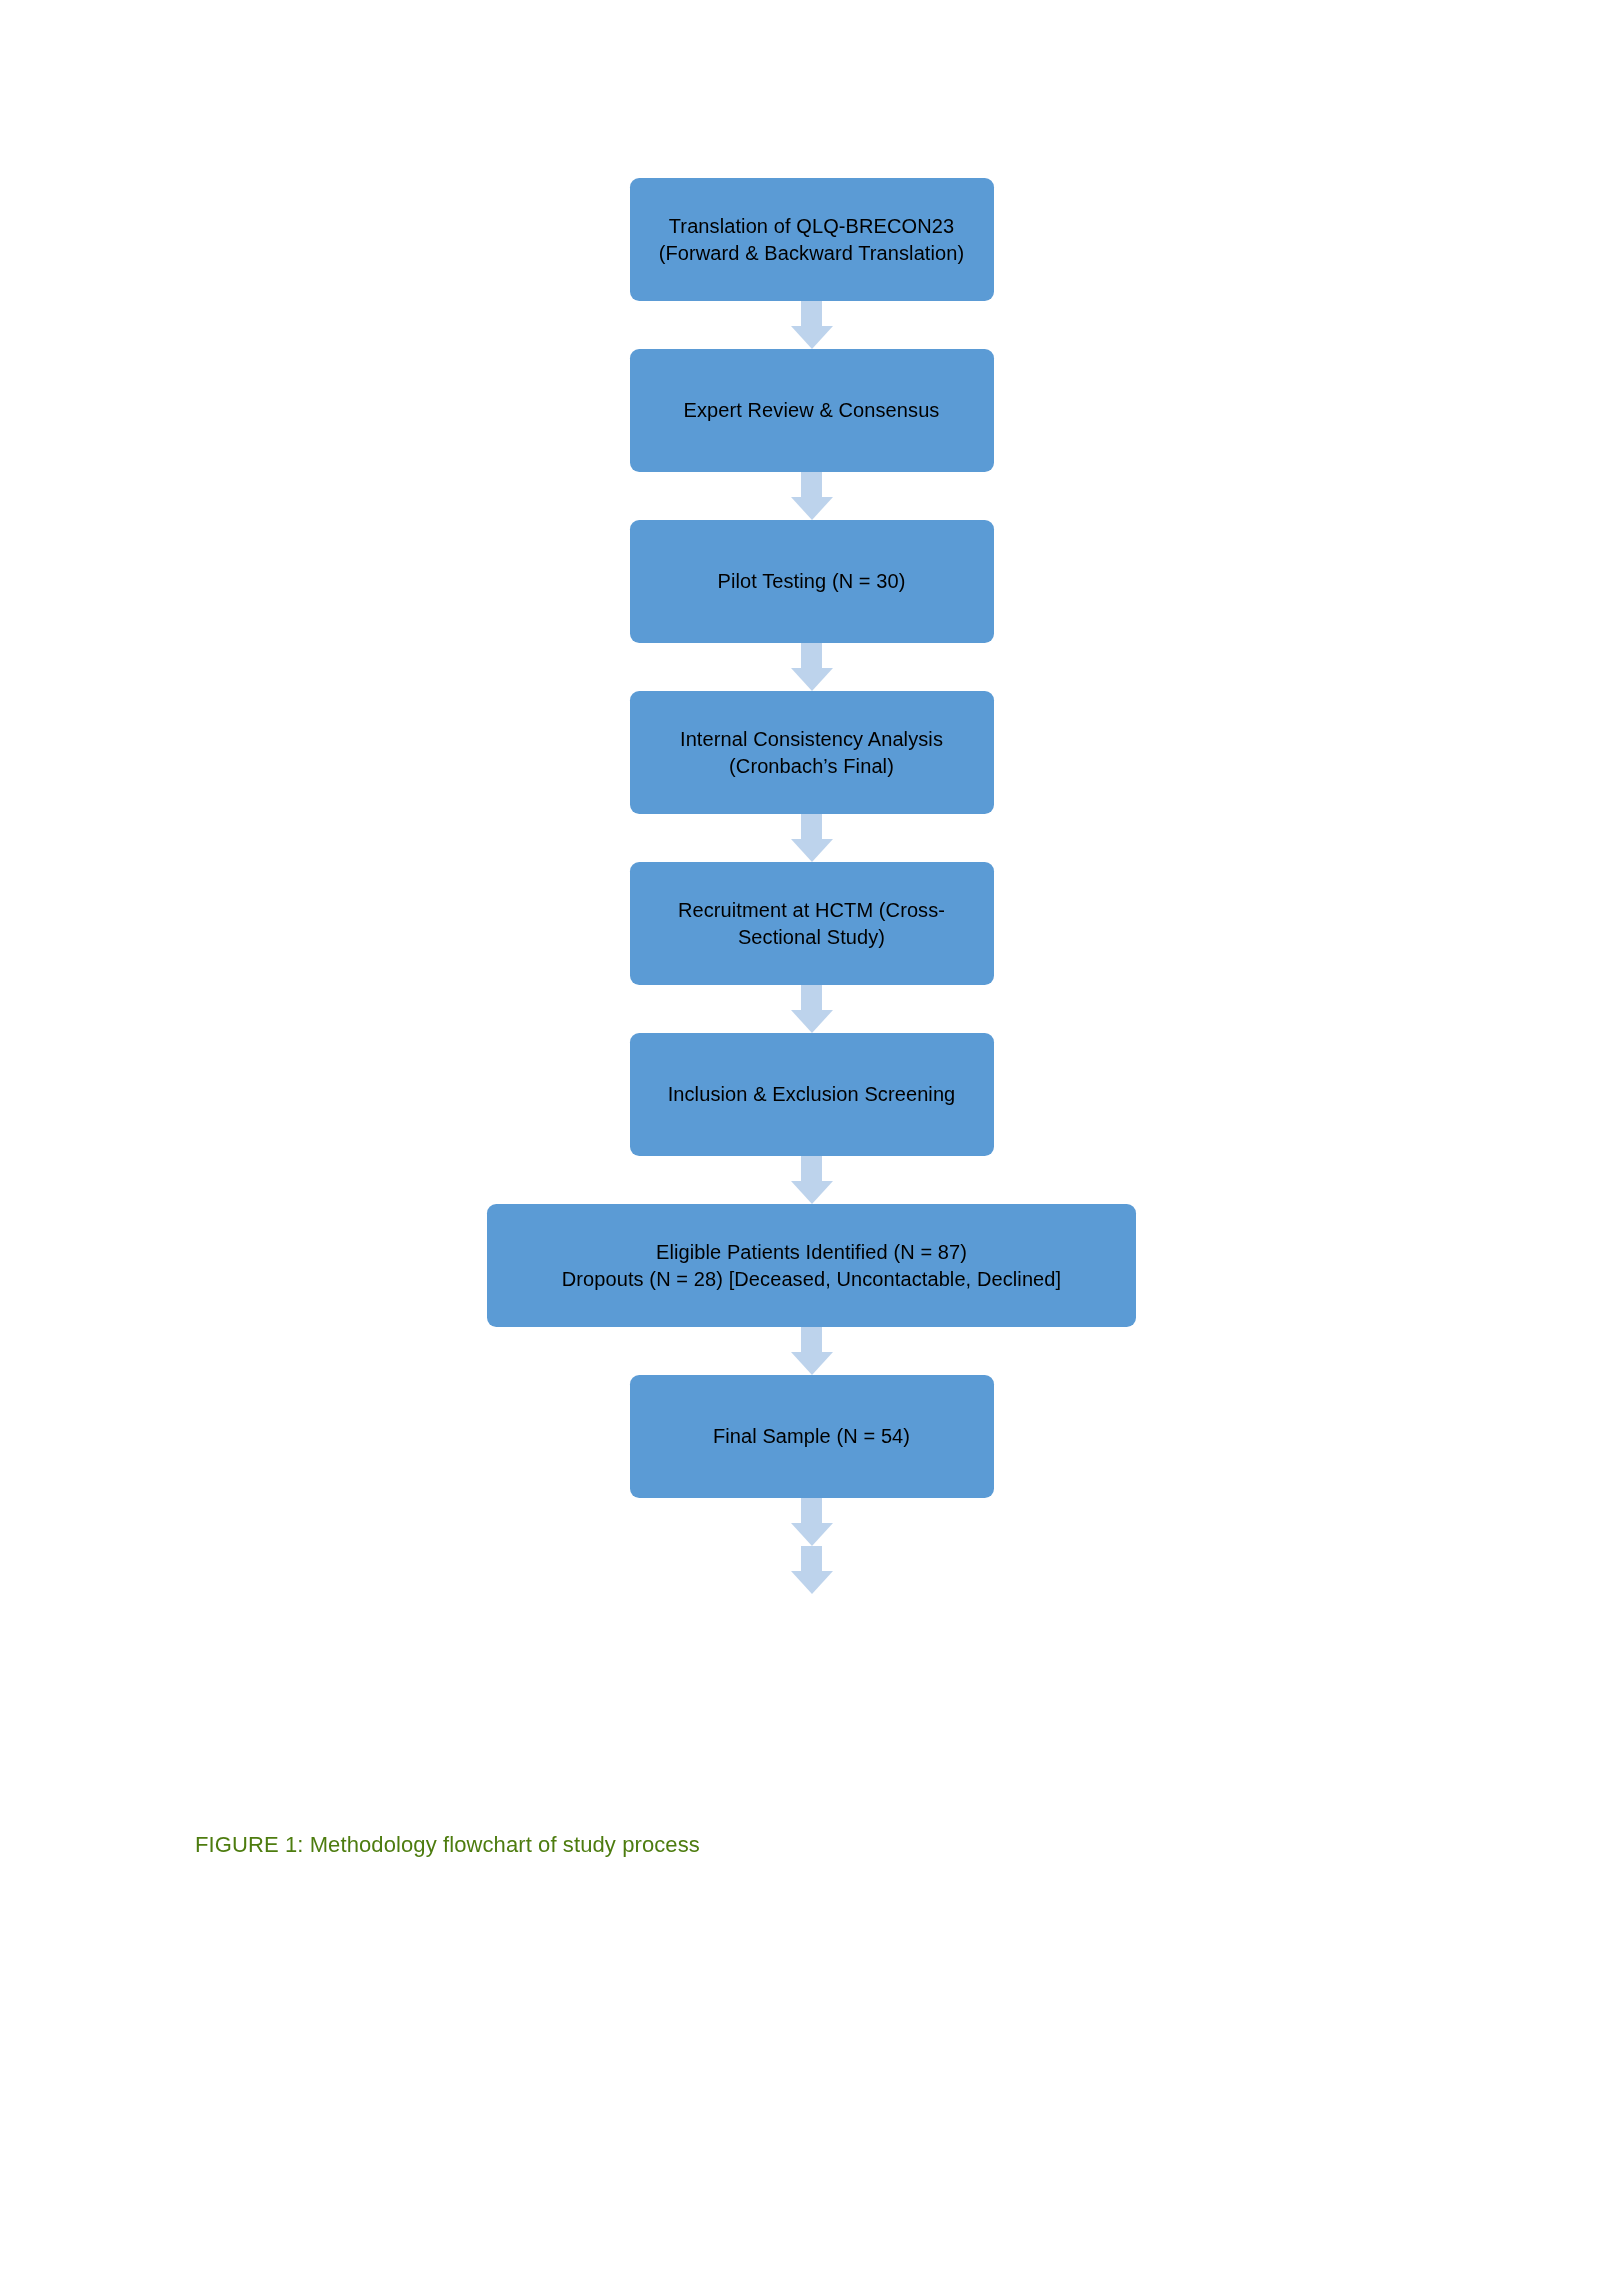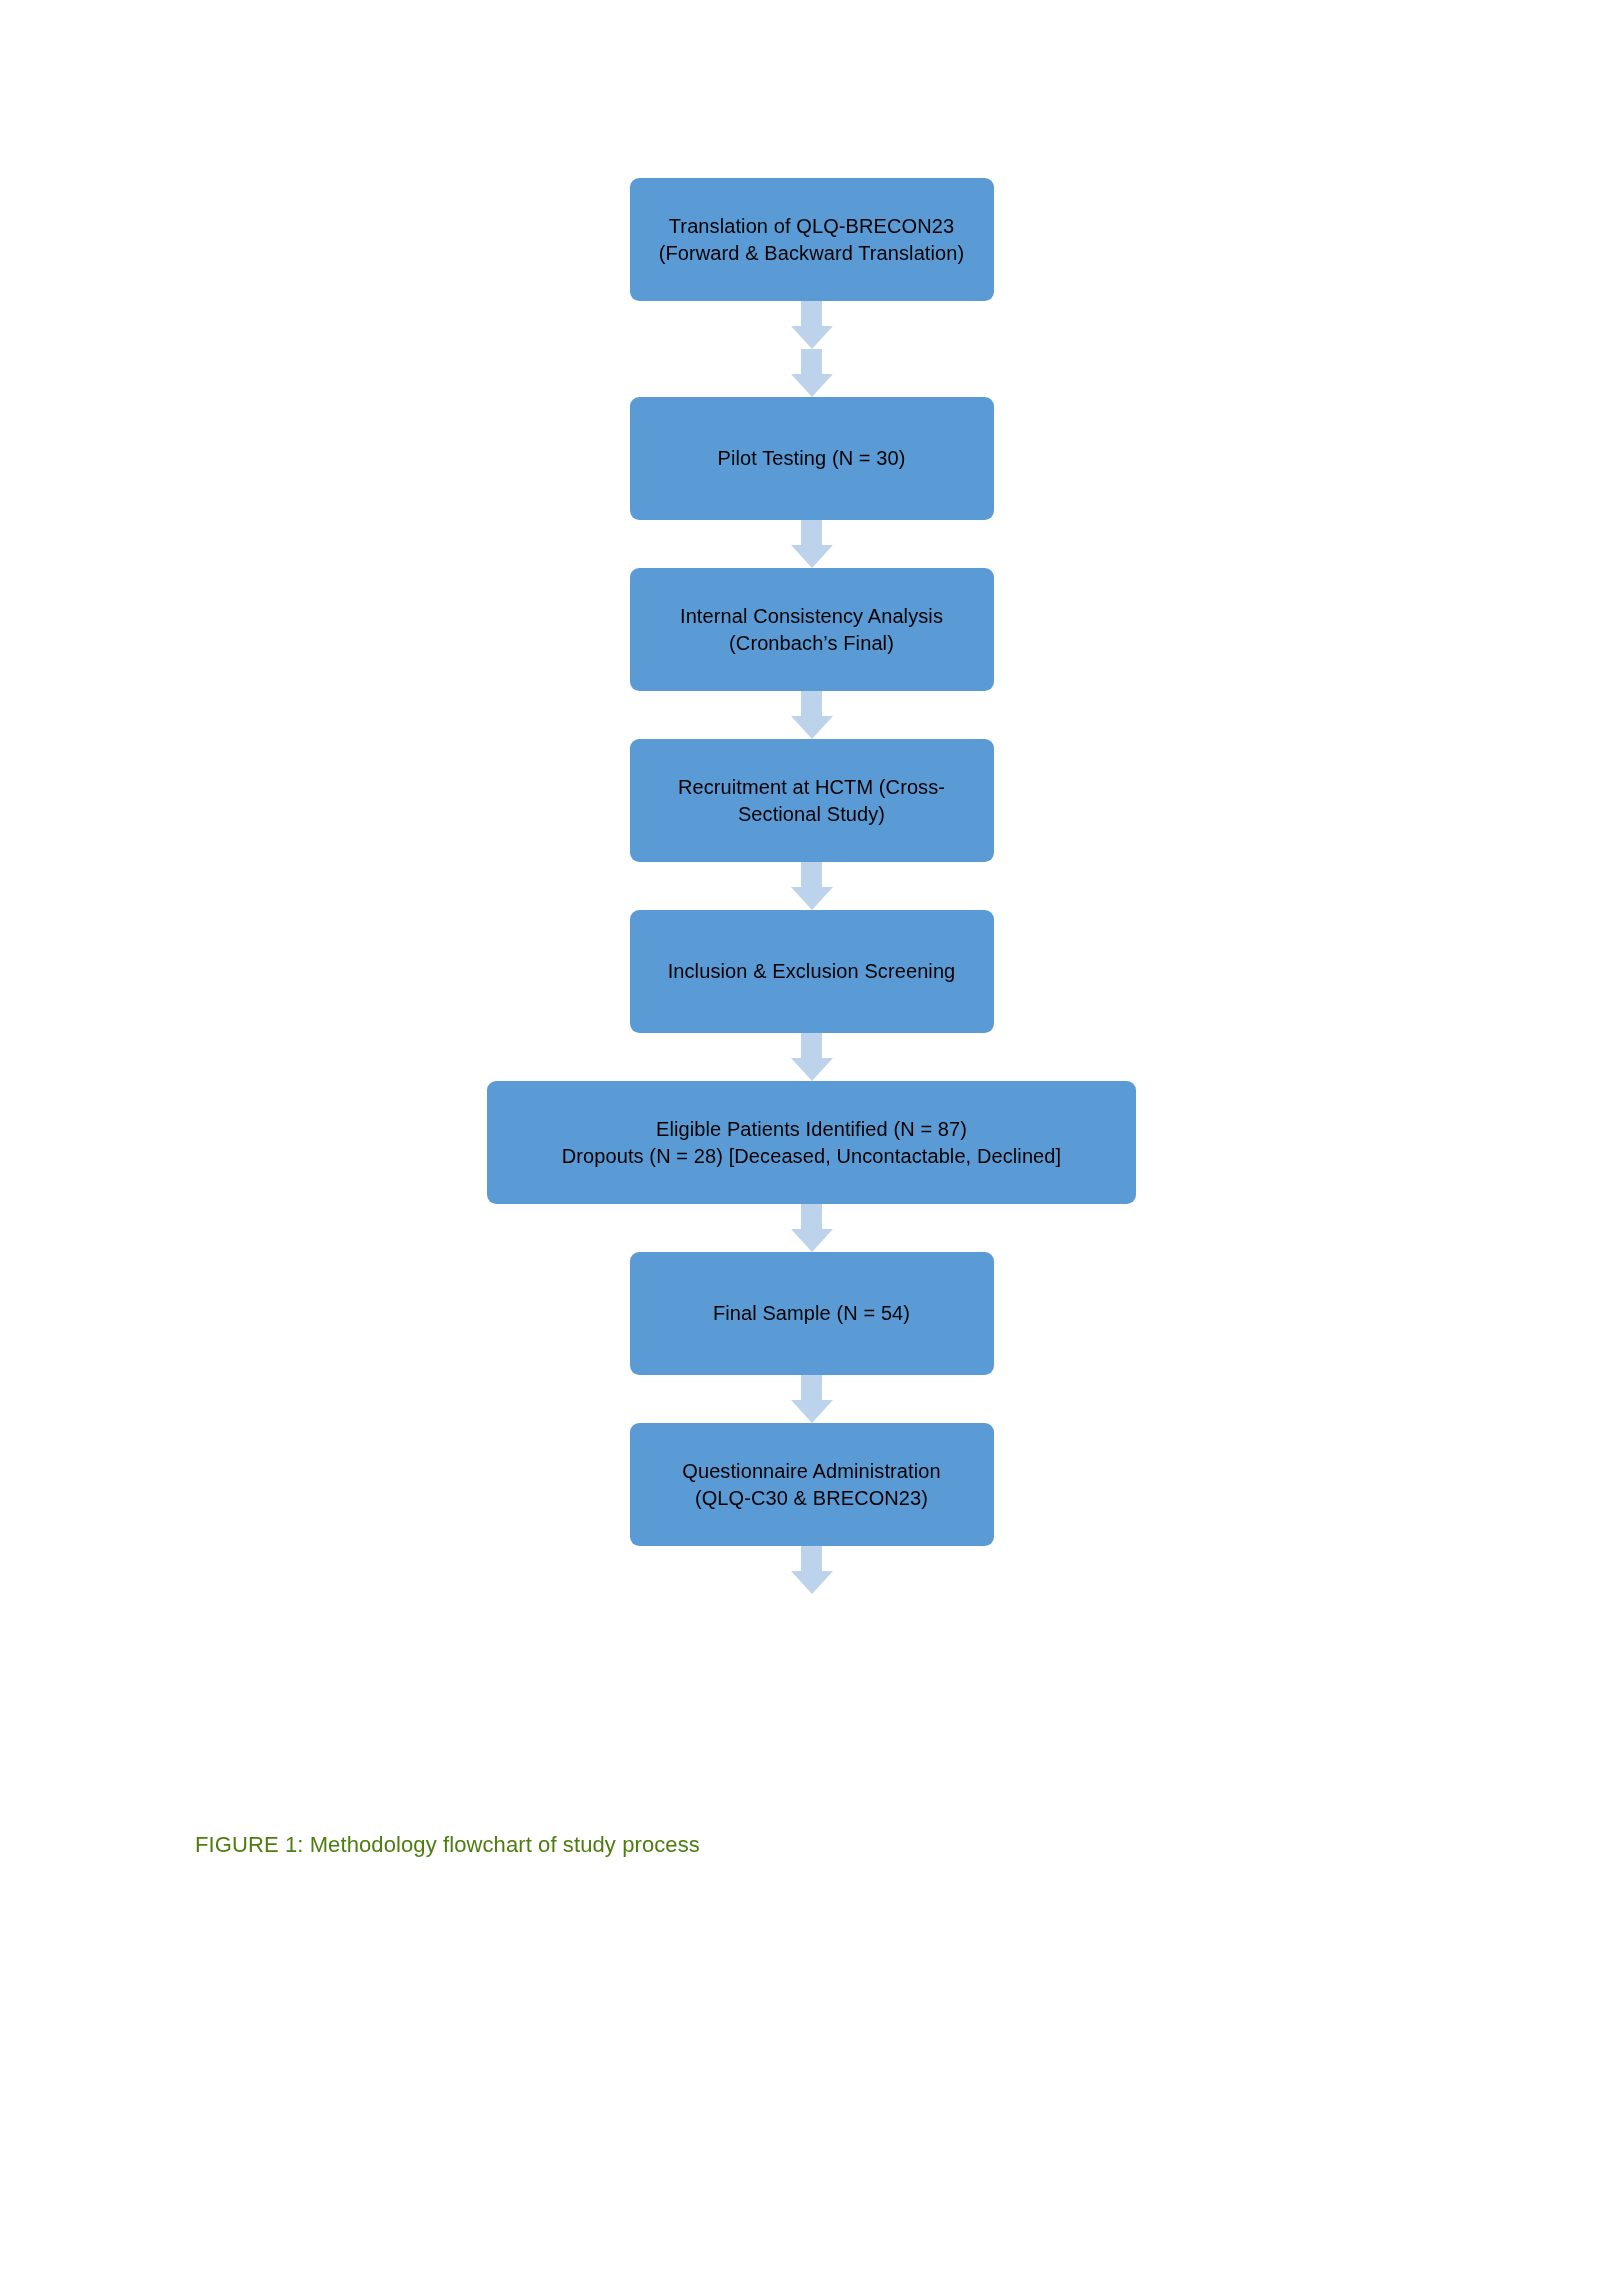--- a/index.html
+++ b/index.html
@@ -97,20 +97,25 @@
         <span class="node-line">Translation of QLQ-BRECON23</span>
         <span class="node-line">(Forward &amp; Backward Translation)</span>
       </div>
     </div>
 
     <div class="arrow">
       <div class="stem"></div>
       <div class="head"></div>
     </div>
 
+    <div class="node w-std">
+      <div>
+        <span class="node-line">Expert Review &amp; Consensus</span>
+      </div>
+    </div>
 
     <div class="arrow">
       <div class="stem"></div>
       <div class="head"></div>
     </div>
 
     <div class="node w-std">
       <div>
         <span class="node-line">Pilot Testing (N = 30)</span>
       </div>
@@ -172,26 +177,20 @@
       <div>
         <span class="node-line">Final Sample (N = 54)</span>
       </div>
     </div>
 
     <div class="arrow">
       <div class="stem"></div>
       <div class="head"></div>
     </div>
 
-    <div class="node w-std">
-      <div>
-        <span class="node-line">Questionnaire Administration</span>
-        <span class="node-line">(QLQ-C30 &amp; BRECON23)</span>
-      </div>
-    </div>
 
     <div class="arrow">
       <div class="stem"></div>
       <div class="head"></div>
     </div>
 
 
   </div>
 
   <div class="caption">FIGURE 1: Methodology flowchart of study process</div>

